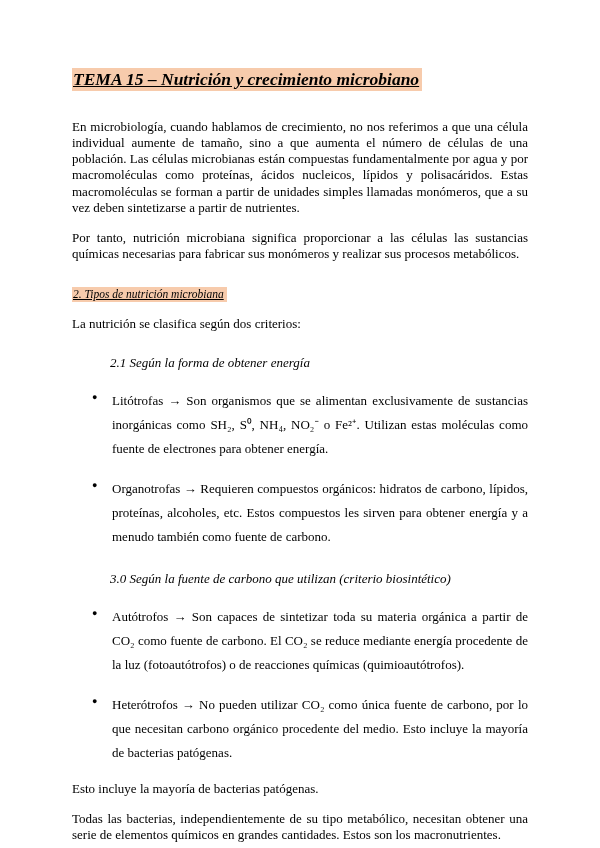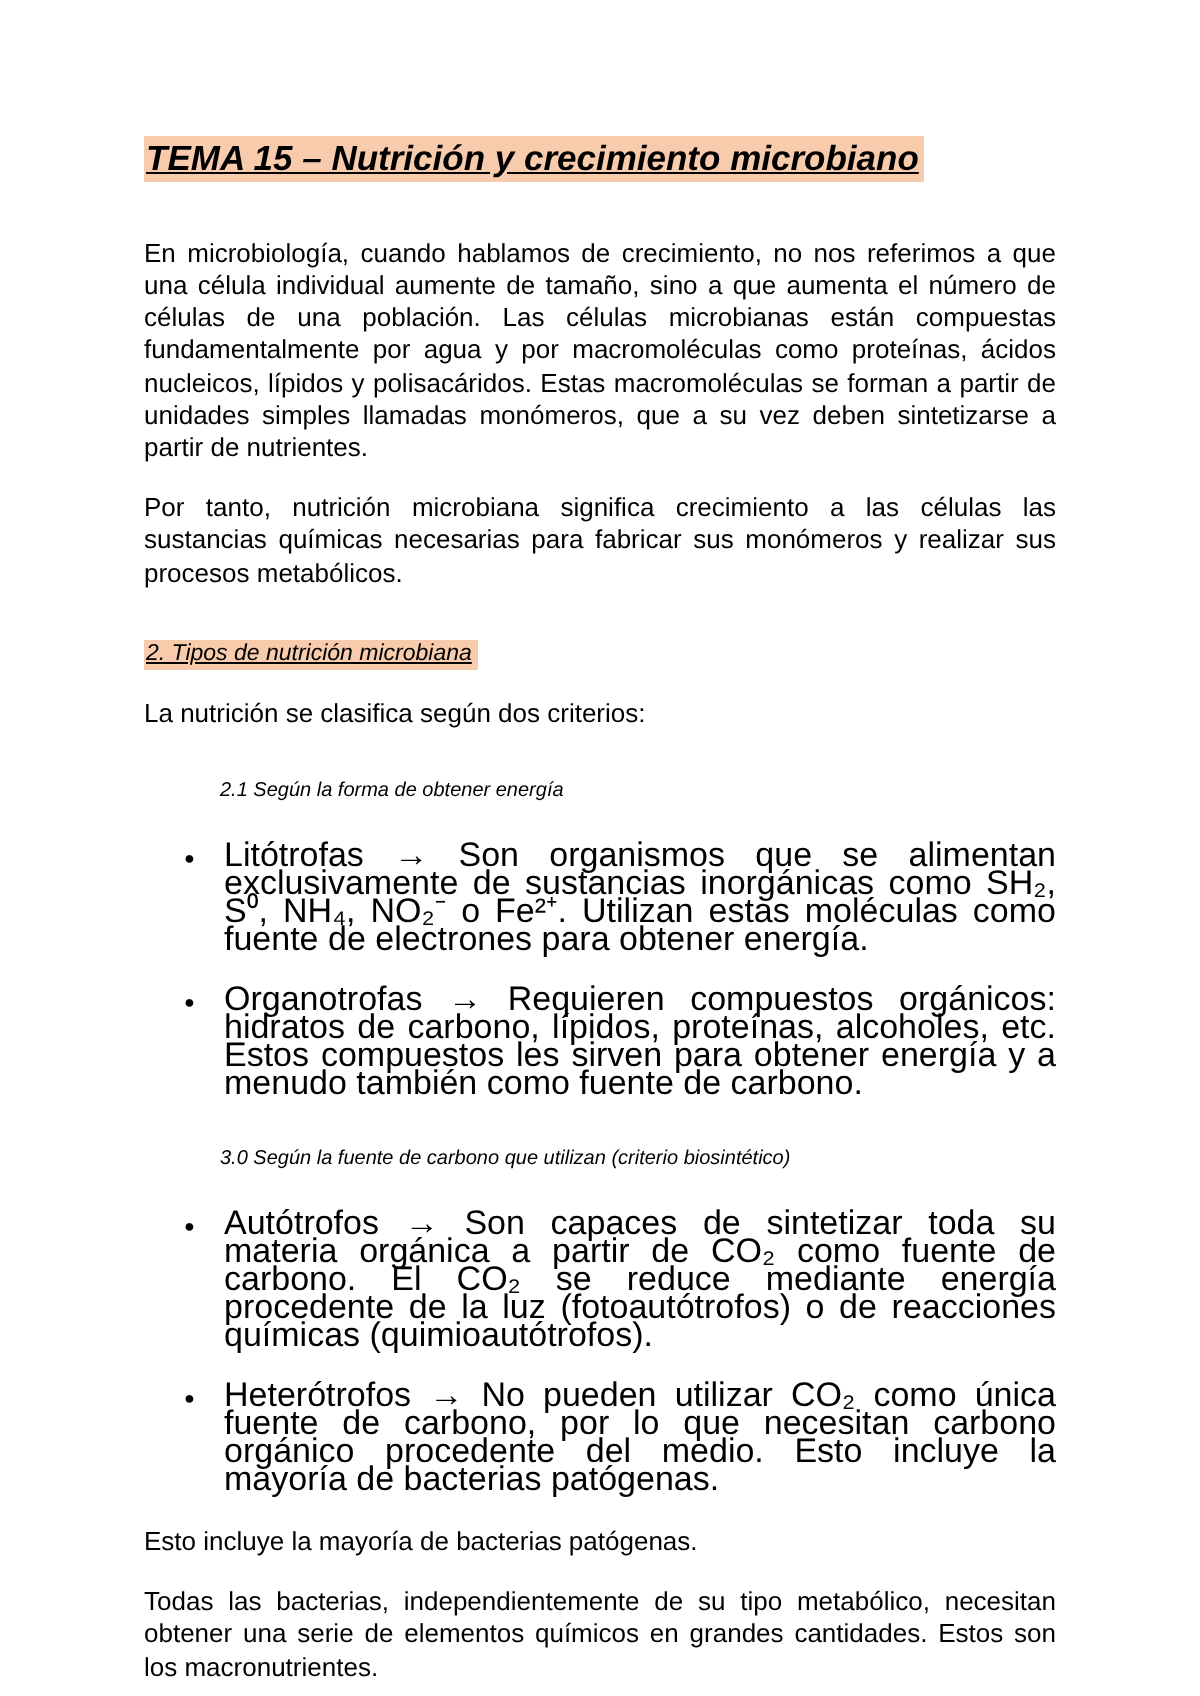--- a/index.html
+++ b/index.html
@@ -13,20 +13,21 @@
     width: 600px;
     height: 848px;
     font-family: "Liberation Sans", sans-serif;
     color: #000000;
     overflow: hidden;
   }
   .page {
     width: 600px;
     height: 820px;
     padding: 68px 72px 0 72px;
+    font-family: Liberation Serif, serif;
   }
   .title-row { margin: 0 0 28px 0; }
   .doc-title {
     display: inline;
     background: var(--highlight);
     font-size: 17.5px;
     font-weight: bold;
     font-style: italic;
     text-decoration: underline;
     padding: 1px 3px 2px 1px;
@@ -44,55 +45,55 @@
   p.body-text {
     font-size: 13px;
     line-height: 16.2px;
     text-align: justify;
     margin: 14px 0;
   }
   .subheading-row {
     margin: 20px 0 18px 38px;
   }
   .subheading {
-    font-size: 10px;
+    font-size: 13px;
     font-style: italic;
   }
   .bullet-list { margin: 16px 0 16px 18px; }
   .bullet-item {
     display: flex;
     align-items: flex-start;
     margin-bottom: 16px;
   }
   .bullet-dot {
     flex: 0 0 auto;
     width: 22px;
     font-size: 9px;
     line-height: 16.2px;
     text-align: left;
     padding-left: 2px;
   }
   .bullet-text {
     flex: 1 1 auto;
-    font-size: 17px;
-    line-height: 14px;
+    font-size: 13px;
+    line-height: 24px;
     text-align: justify;
   }
 </style>
 </head>
 <body>
 
 <div class="page">
 
   <div class="title-row">
     <span class="doc-title">TEMA 15 – Nutrición y crecimiento microbiano</span>
   </div>
 
   <p class="body-text">En microbiología, cuando hablamos de crecimiento, no nos referimos a que una célula individual aumente de tamaño, sino a que aumenta el número de células de una población. Las células microbianas están compuestas fundamentalmente por agua y por macromoléculas como proteínas, ácidos nucleicos, lípidos y polisacáridos. Estas macromoléculas se forman a partir de unidades simples llamadas monómeros, que a su vez deben sintetizarse a partir de nutrientes.</p>
-  <p class="body-text">Por tanto, nutrición microbiana significa crecimiento a las células las sustancias químicas necesarias para fabricar sus monómeros y realizar sus procesos metabólicos.</p>
+  <p class="body-text">Por tanto, nutrición microbiana significa proporcionar a las células las sustancias químicas necesarias para fabricar sus monómeros y realizar sus procesos metabólicos.</p>
 
   <div class="heading-row">
     <span class="section-heading">2. Tipos de nutrición microbiana</span>
   </div>
   <p class="body-text">La nutrición se clasifica según dos criterios:</p>
 
   <div class="subheading-row">
     <span class="subheading">2.1 Según la forma de obtener energía</span>
   </div>
 

